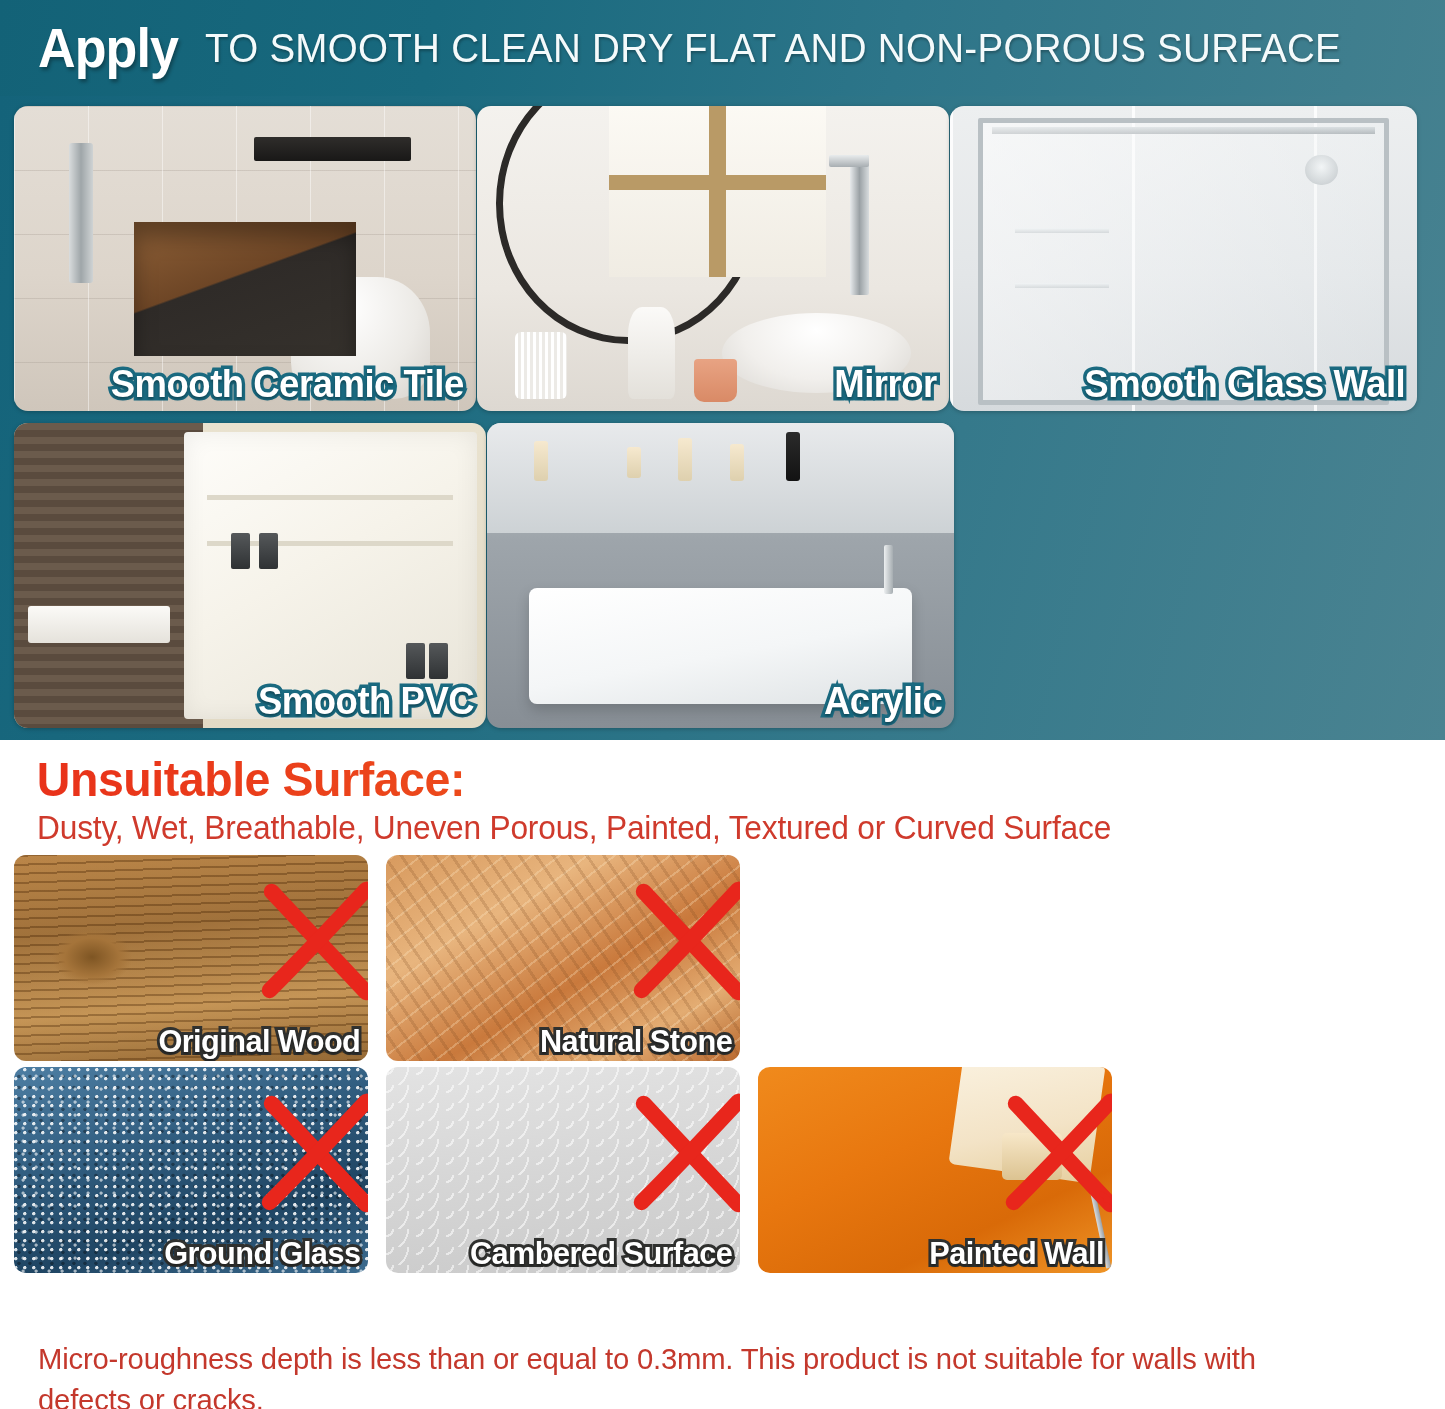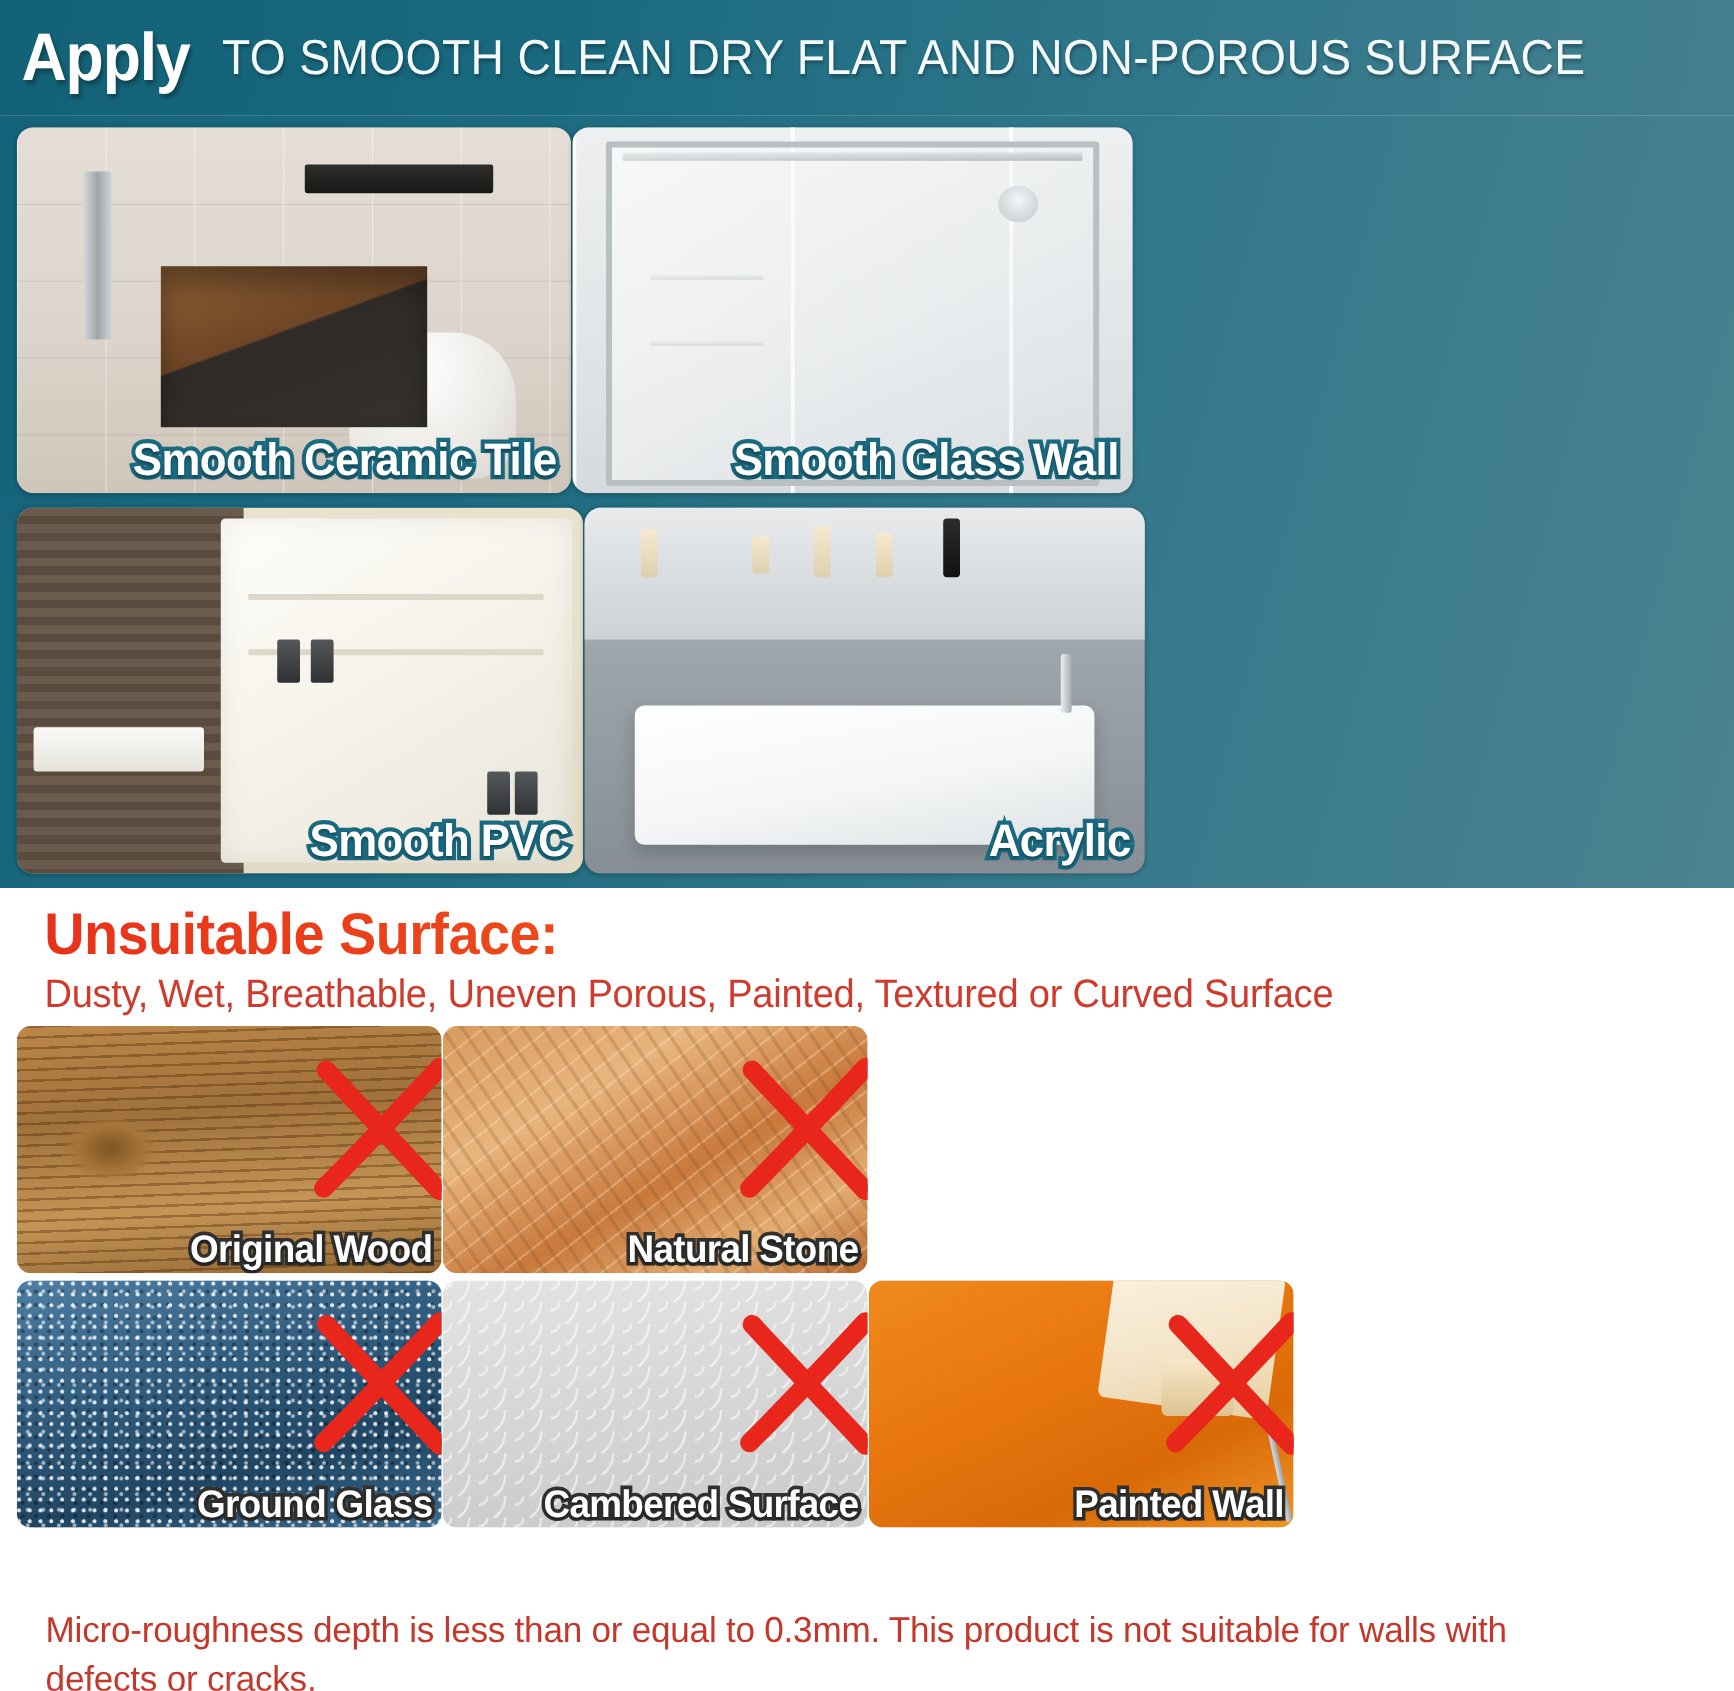--- a/index.html
+++ b/index.html
@@ -8,21 +8,21 @@
     font-family:"Liberation Sans", sans-serif;
     background:#ffffff;
     overflow:hidden;
     position:relative;
   }
 
   
   .header {
     position:absolute; left:0; top:0; width:1445px; height:96px;
     background:linear-gradient(100deg,#136277 0%,#18697e 30%,#2d7589 62%,#43808f 100%);
-    display:flex; align-items:center; padding-left:18px;
+    display:flex; align-items:center; padding-left:38px;
   }
   .hdr-apply {
     font-size:56px; font-weight:bold; color:#ffffff;
     letter-spacing:-1px; line-height:1;
     text-shadow:2px 3px 4px rgba(0,0,0,.33);
     transform:scaleX(.93); transform-origin:left center;
   }
   .hdr-rest {
     font-size:41px; color:#f4fafb; letter-spacing:.3px;
     margin-left:16px; line-height:1;
@@ -175,21 +175,21 @@
     background:linear-gradient(100deg,#e8301a 0%,#ef5a1c 55%,#f06a22 100%);
     -webkit-background-clip:text; background-clip:text; color:transparent;
     padding-left:24px; letter-spacing:-.5px;
     transform:scaleX(.95); transform-origin:left center;
   }
   .u-sub { font-size:33px; color:#cf3a2c; padding-left:24px; margin-top:3px;
     letter-spacing:-.2px; white-space:nowrap;
     transform:scaleX(.96); transform-origin:left center; }
 
   .ugrid { margin-top:8px; }
-  .urow { display:flex; gap:1px; height:206px; }
+  .urow { display:flex; gap:18px; height:206px; }
   .urow + .urow { margin-top:6px; }
   .utile { position:relative; width:354px; border-radius:12px; overflow:hidden; }
   .utile-label {
     position:absolute; right:8px; bottom:4px; text-align:right;
     font-size:32px; font-weight:bold; line-height:1.0;
     color:#ffffff; letter-spacing:-.6px; white-space:nowrap;
     -webkit-text-stroke:6px #30312f; paint-order:stroke fill;
     text-shadow:0 2px 3px rgba(0,0,0,.4);
     transform:scaleX(.96); transform-origin:right bottom;
   }
@@ -272,20 +272,31 @@
 
     <div class="stile w1">
       <div class="sc sc-ceramic">
         <div class="ov-shelf"></div>
         <div class="ov-shower"></div>
         <div class="ov-toilet"></div>
       </div>
       <div class="stile-label">Smooth Ceramic Tile</div>
     </div>
 
+    <div class="stile w2">
+      <div class="sc sc-mirror">
+        <div class="ov-window"></div>
+        <div class="ov-faucet"></div>
+        <div class="ov-basin"></div>
+        <div class="ov-cup"></div>
+        <div class="ov-bottle"></div>
+        <div class="ov-pot"></div>
+      </div>
+      <div class="stile-label">Mirror</div>
+    </div>
 
     <div class="stile w3">
       <div class="sc sc-glass">
         <div class="ov-rail"></div>
         <div class="ov-glshelf a"></div>
         <div class="ov-glshelf b"></div>
         <div class="ov-head"></div>
       </div>
       <div class="stile-label">Smooth Glass Wall</div>
     </div>

